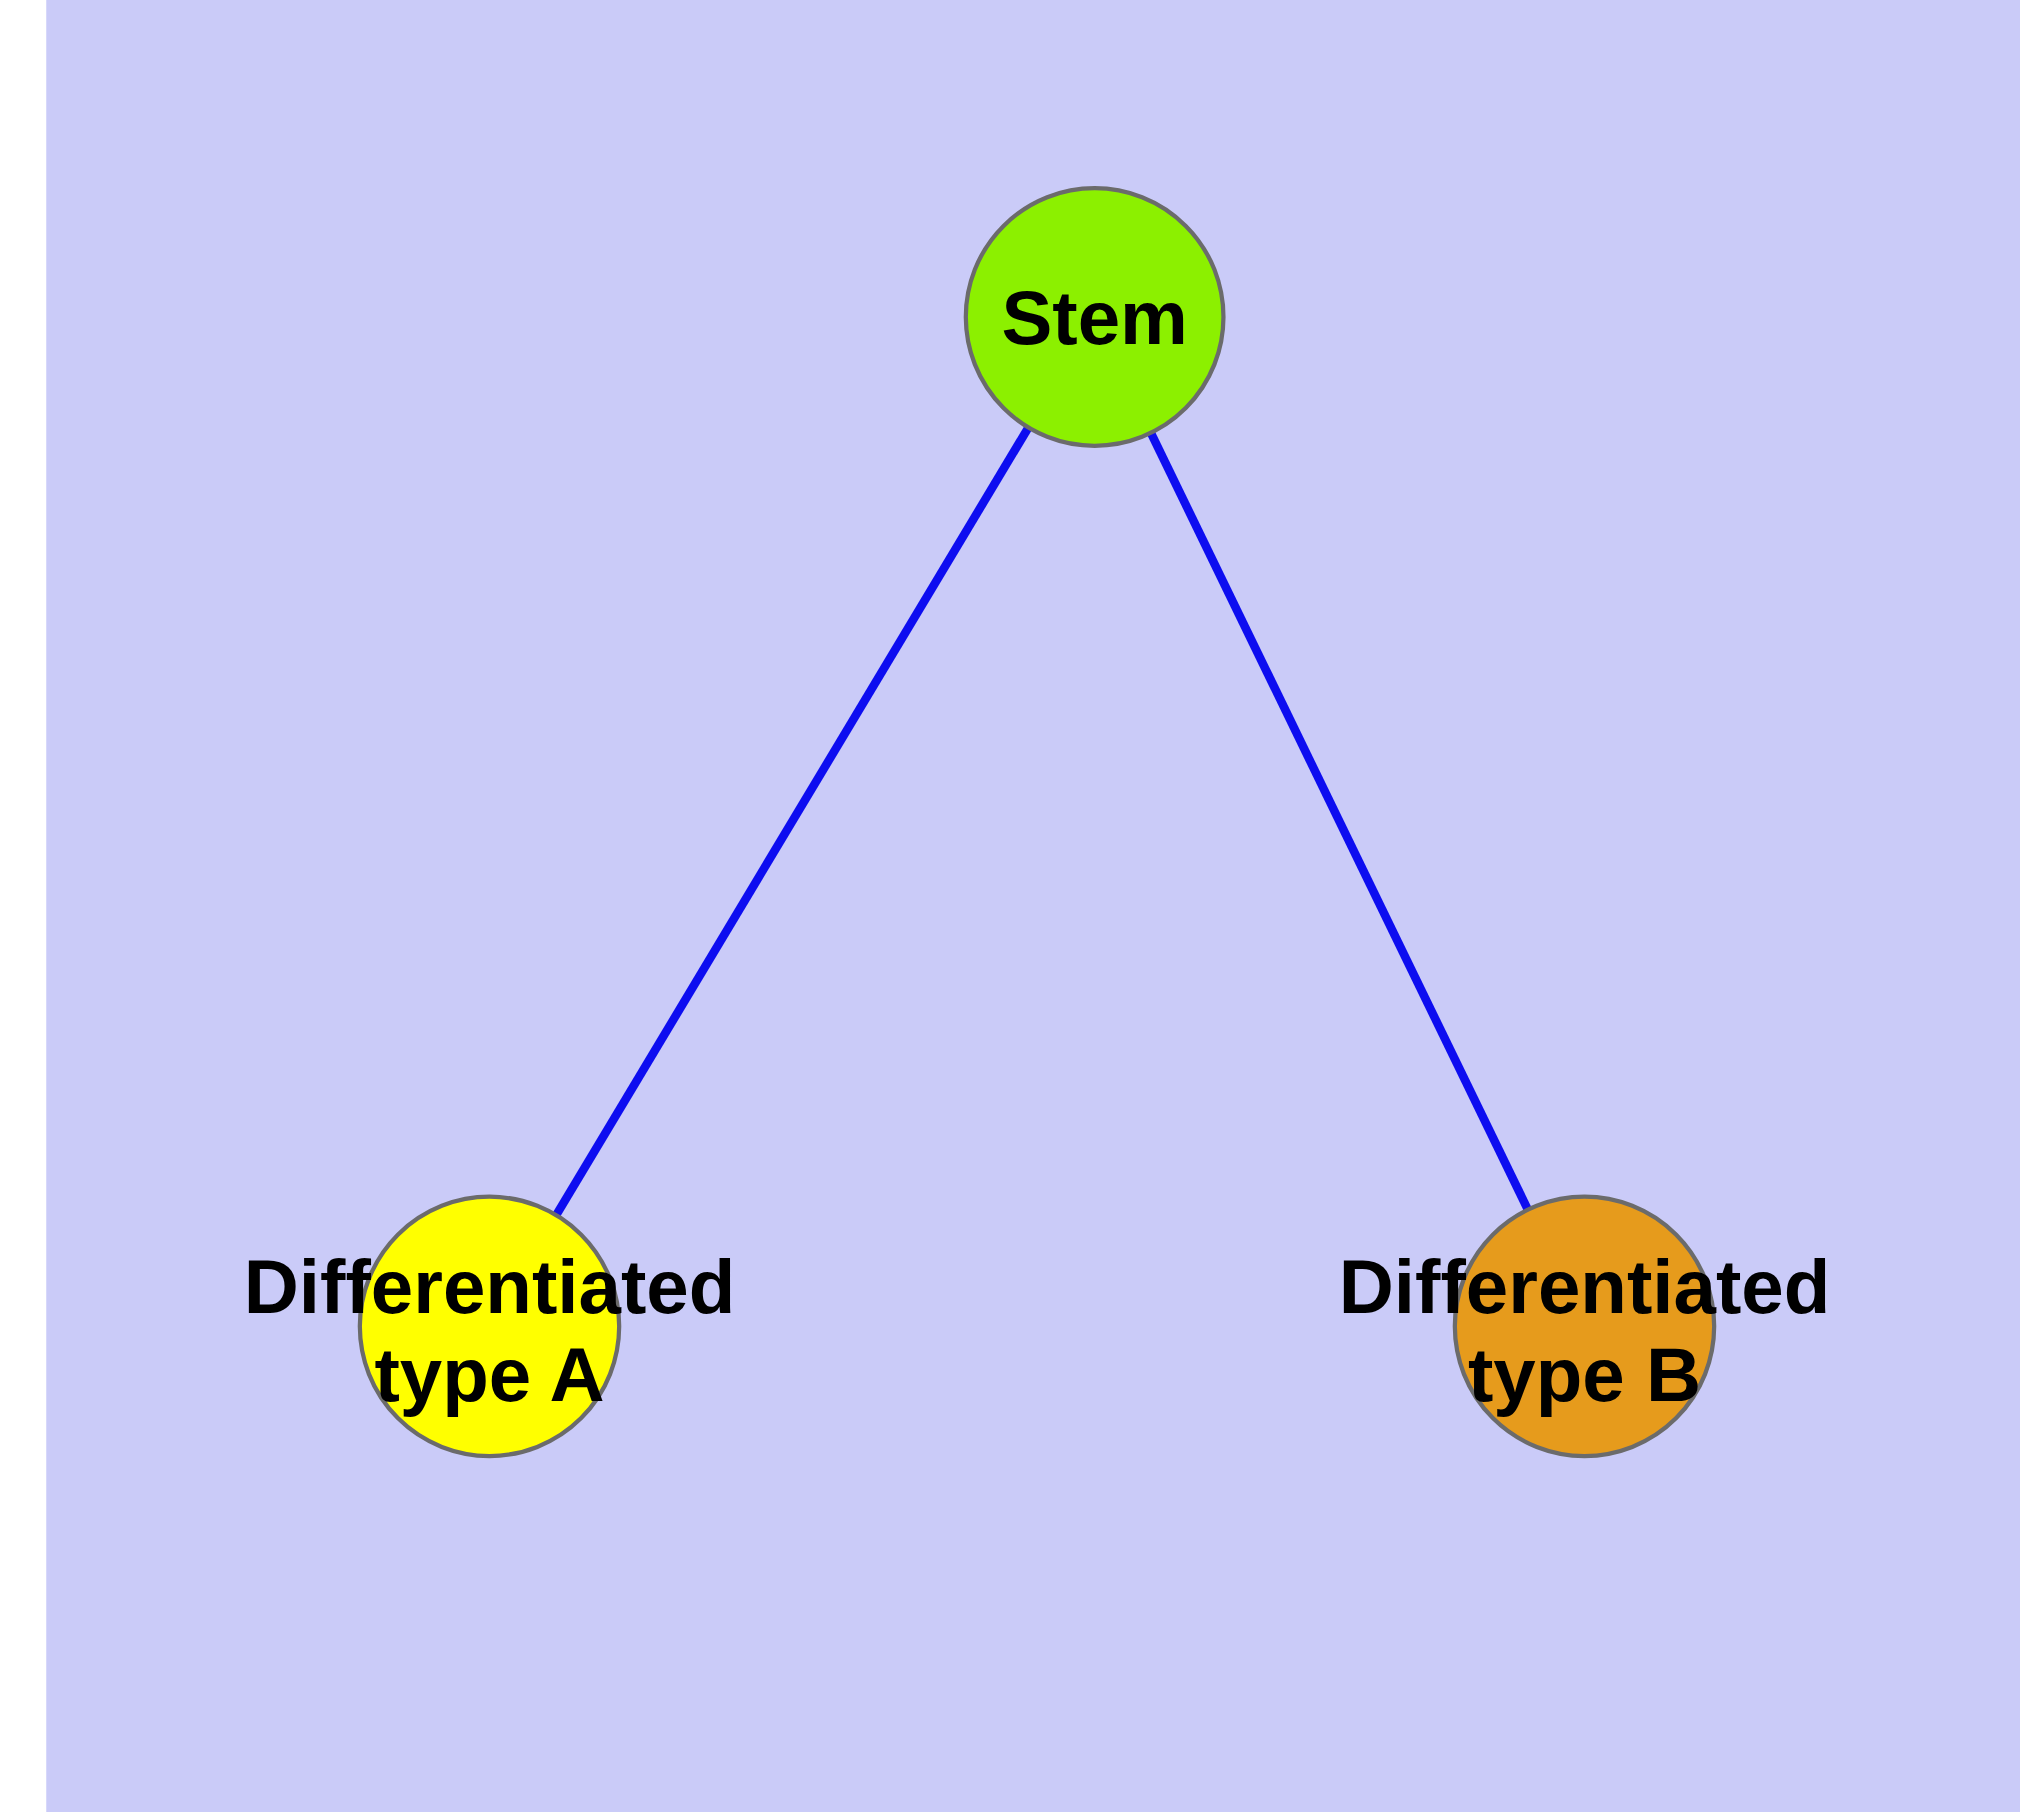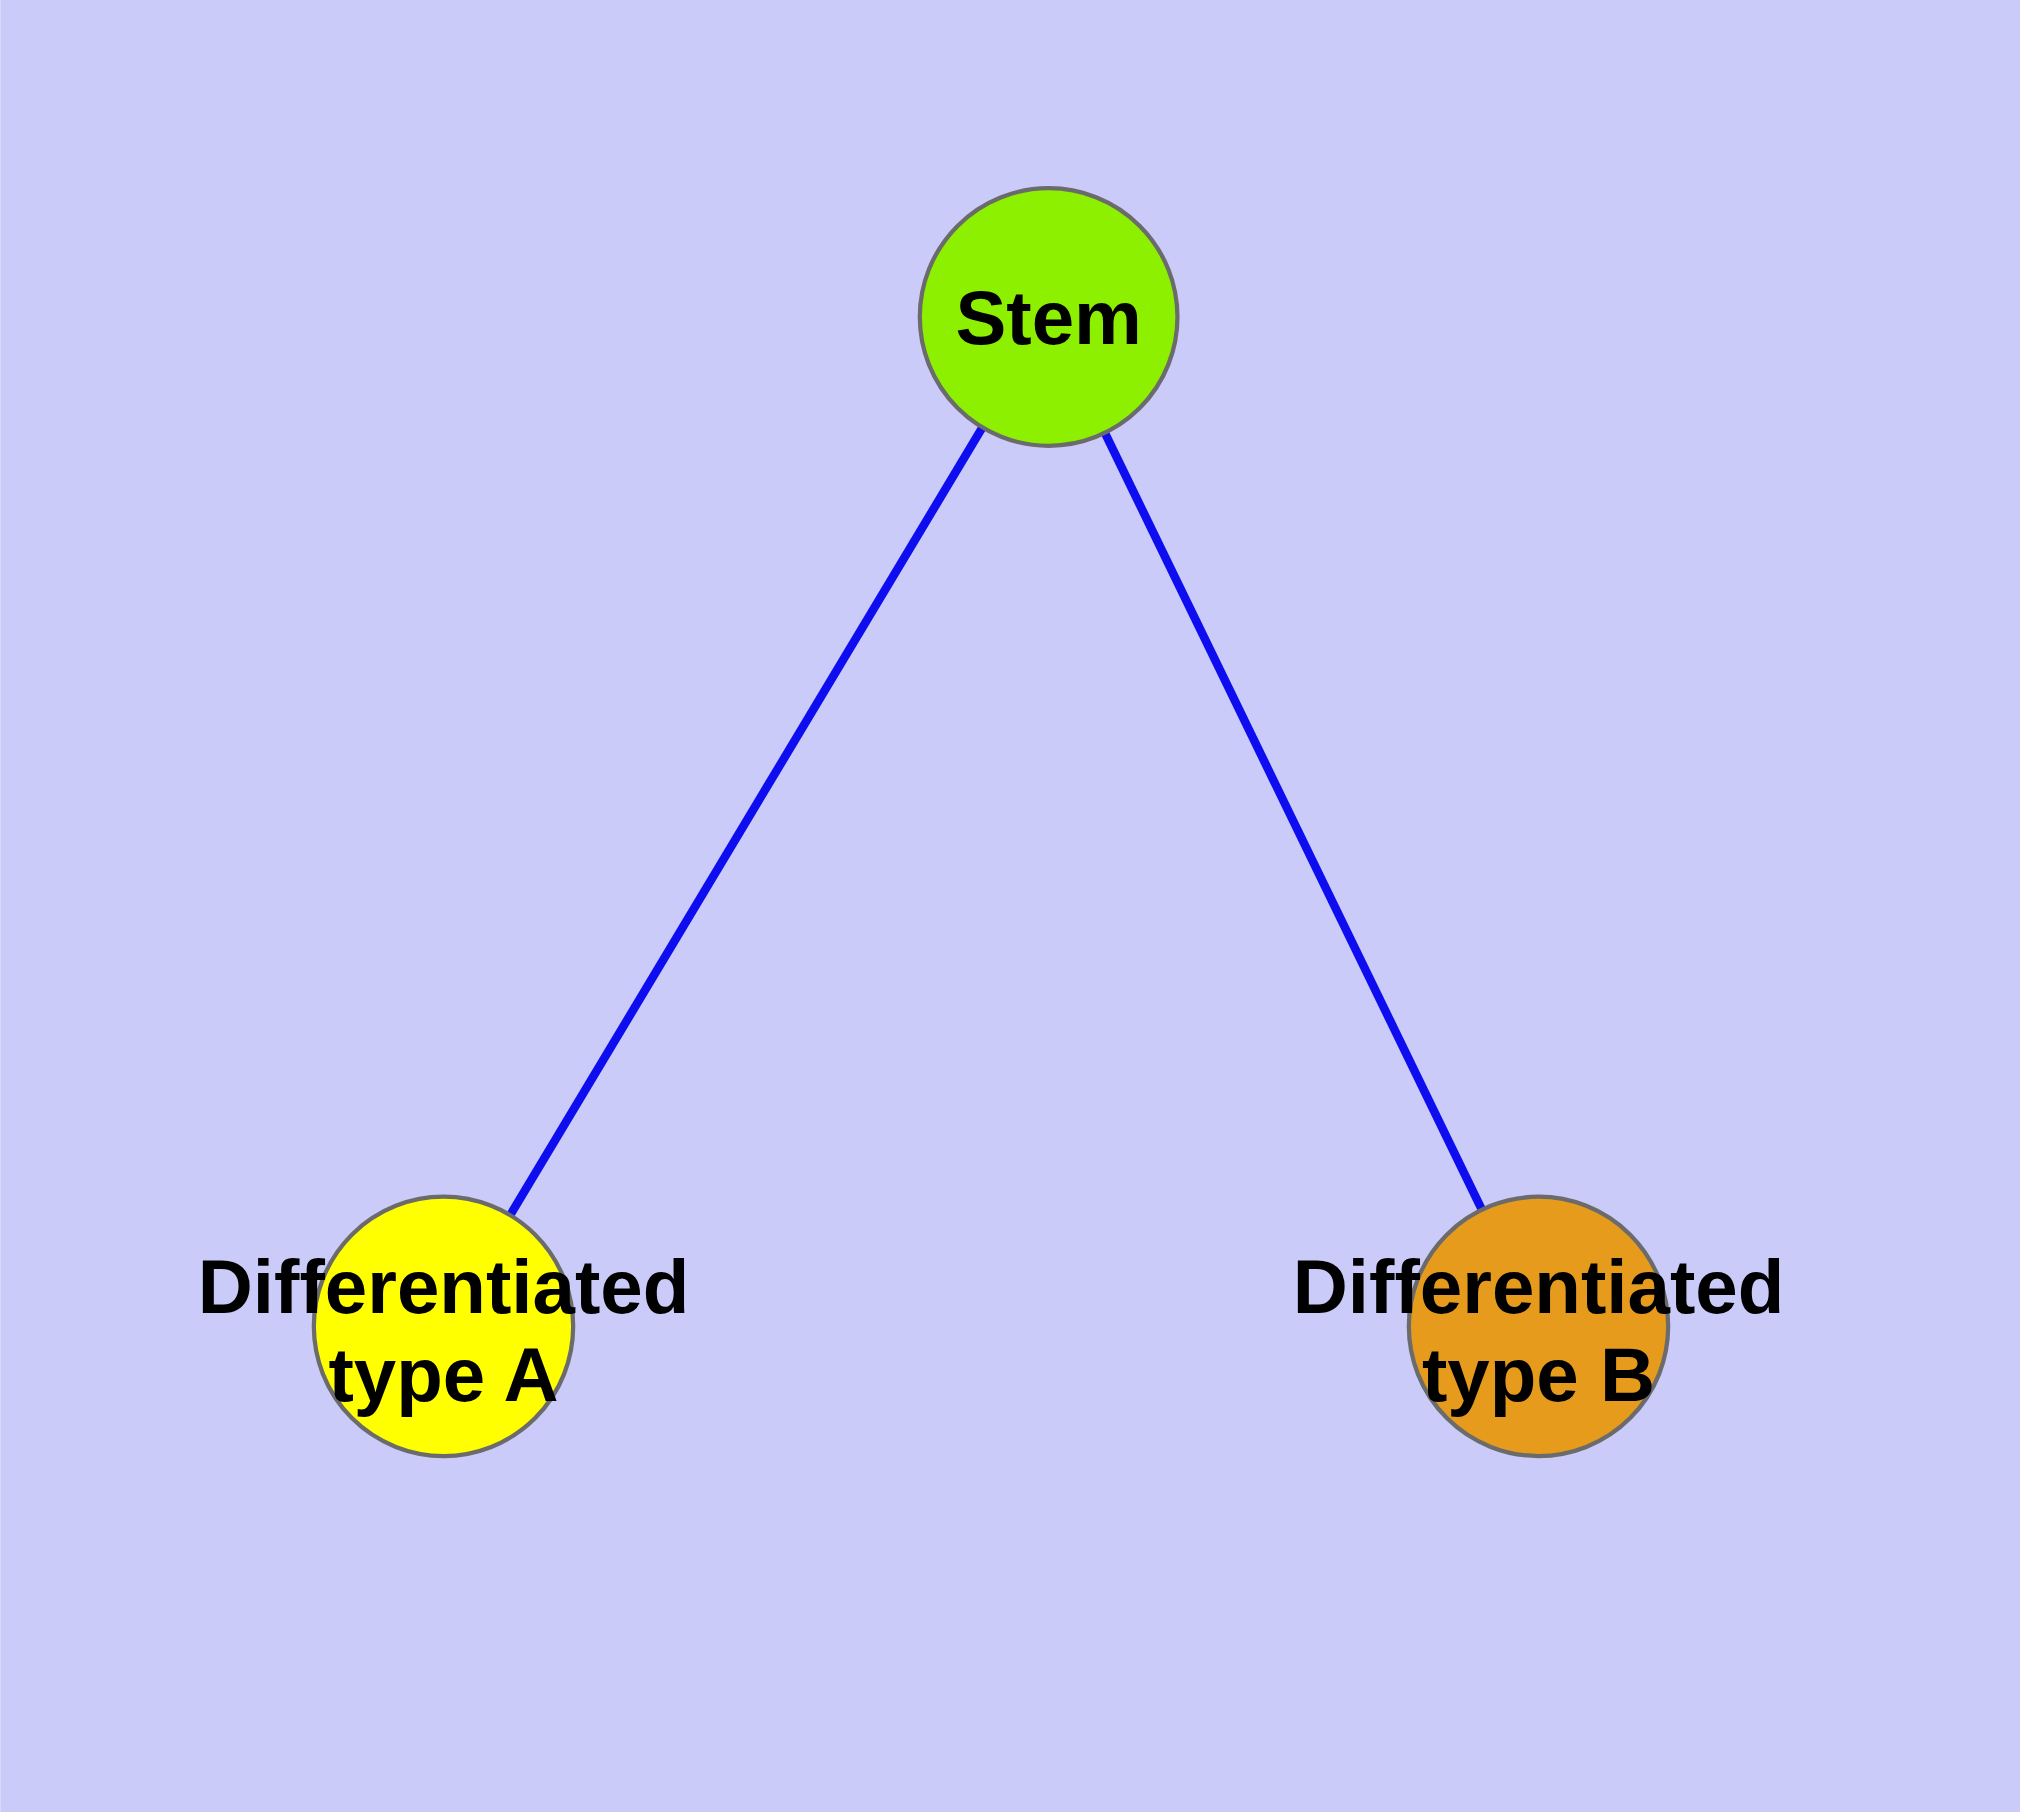--- a/index.html
+++ b/index.html
@@ -7,20 +7,21 @@
     padding: 0;
     width: 2021px;
     height: 1812px;
     overflow: hidden;
     font-family: "Liberation Sans", sans-serif;
   }
   .stage {
     position: relative;
     width: 1732px;
     height: 1812px;
+    margin-left: 46px;
   }
   svg.graph {
     display: block;
     width: 2021px;
     height: 1812px;
   }
   .node-label {
     font-family: "Liberation Sans", "DejaVu Sans", sans-serif;
     font-weight: bold;
     font-size: 90px;

